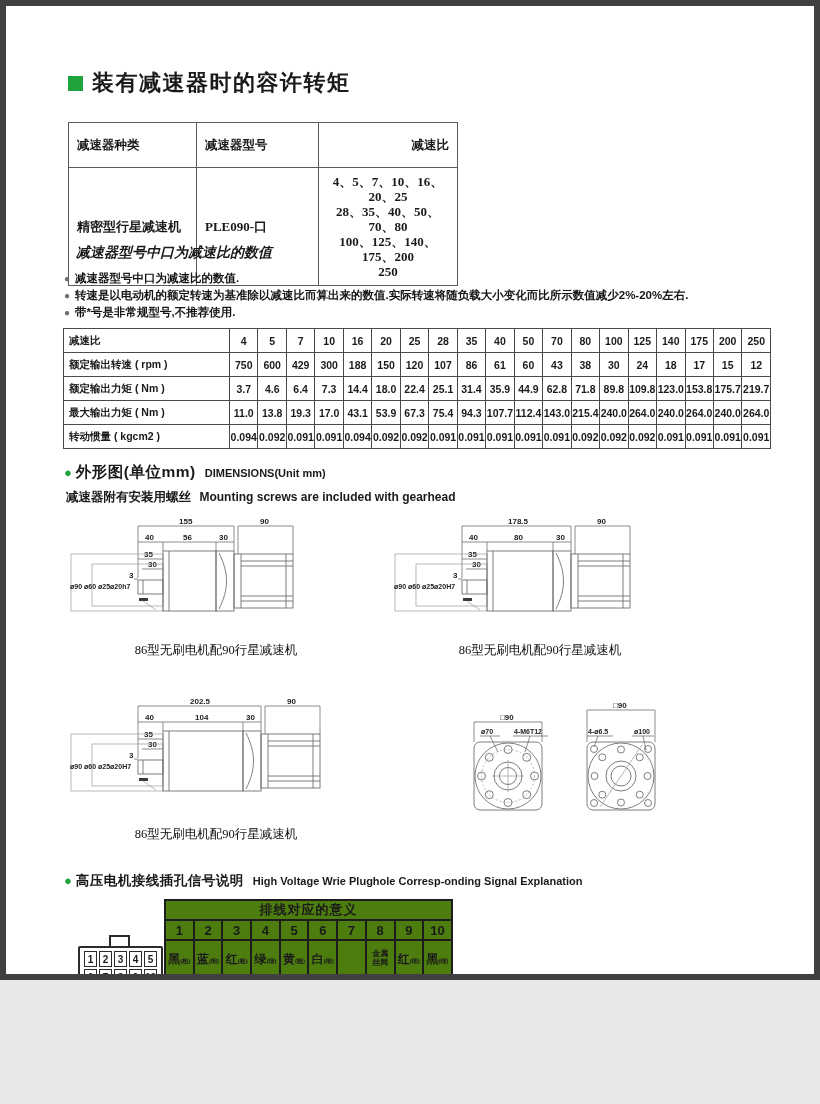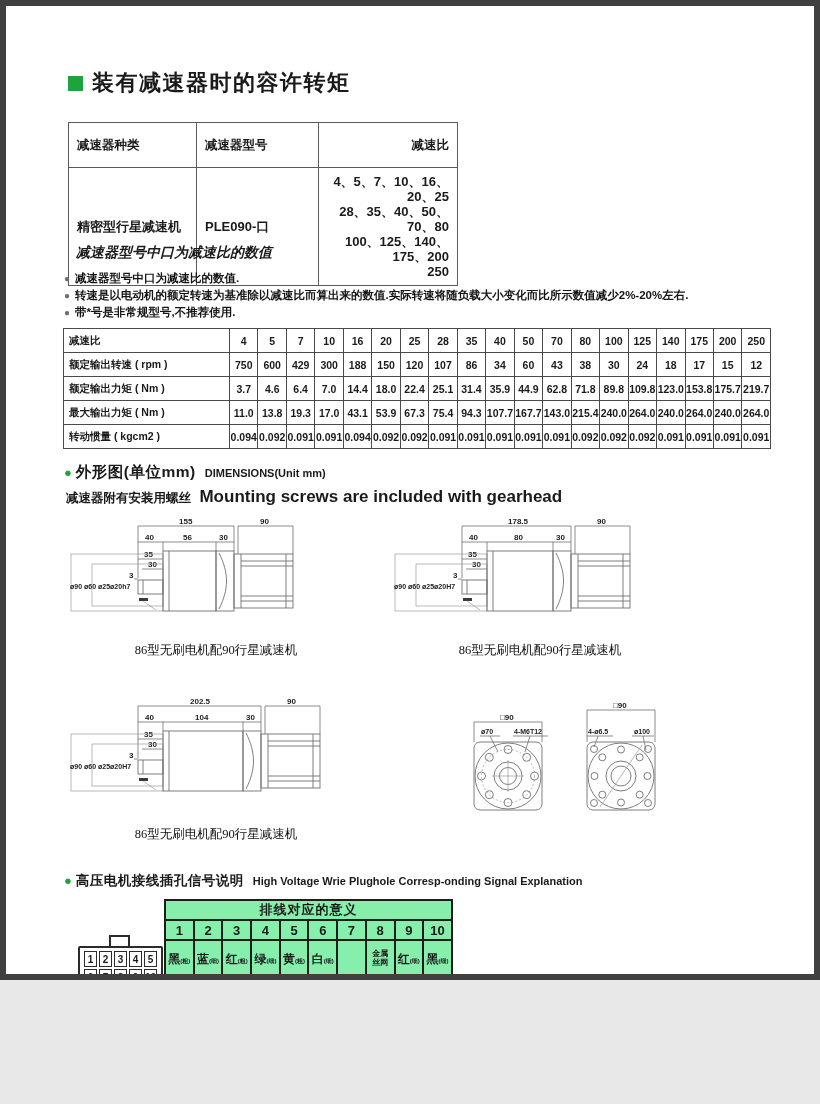--- a/index.html
+++ b/index.html
@@ -9,64 +9,64 @@
   .abs{position:absolute;}
 
   
   .title-row{display:flex;align-items:center;gap:9px;}
   .green-sq{width:15px;height:15px;background:#1fa33c;flex:0 0 auto;}
   .title-cn{font-size:22px;font-weight:bold;letter-spacing:1.5px;}
   .title-en{font-size:14.5px;font-weight:bold;margin:2px 0 0 24px;letter-spacing:.2px;}
 
   
   .ghd-table{border-collapse:collapse;table-layout:fixed;width:389px;background:#fff;}
-  .ghd-table td{border:1px solid #5a5a5a;font-weight:600;vertical-align:middle;}
+  .ghd-table td{border:1px solid #5a5a5a;font-weight:600;vertical-align:middle;font-family:Liberation Serif, serif;}
   .ghd-table tr.hdr td{height:44px;font-size:12.5px;padding:0 8px;}
   .ghd-table tr.dat td{height:68px;font-size:13px;padding:0 8px;}
-  .ghd-ratio{text-align:right;font-size:11px;line-height:15px;padding:6px 8px !important;}
+  .ghd-ratio{text-align:center;font-size:11px;line-height:15px;padding:6px 8px !important;}
   .ghd-foot{font-size:14px;font-weight:600;font-style:italic;}
 
   
   .note-line{display:flex;align-items:flex-start;gap:5px;font-size:11.5px;font-weight:600;
              line-height:17px;color:#141414;}
   .note-bullet{color:#6e6e6e;font-size:10px;line-height:17px;}
 
   
   .spec-table{border-collapse:collapse;table-layout:fixed;width:708px;border:1.5px solid #3f3f3f;}
   .spec-table td{border:1px solid #4a4a4a;height:23px;font-size:10.5px;font-weight:600;
                  text-align:center;padding:0;white-space:nowrap;overflow:hidden;}
   .spec-table td.label-cell{width:160px;text-align:left;padding-left:5px;font-size:10.5px;}
 
   
   .sec-head{display:flex;align-items:baseline;gap:4px;}
   .sec-bullet{color:#1fa33c;font-size:13px;font-weight:bold;}
   .sec-cn{font-size:15.5px;font-weight:bold;letter-spacing:.5px;}
   .sec-cn.sm{font-size:13.5px;}
   .sec-en{font-size:11px;font-weight:bold;margin-left:5px;}
   .sub-cn{font-size:12.5px;font-weight:600;}
-  .sub-en{font-size:17px;font-weight:bold;margin-left:4px;}
+  .sub-en{font-size:12px;font-weight:bold;margin-left:4px;}
 
   
   svg{display:block;}
   svg .ln{stroke:#6f6f6f;stroke-width:.9;fill:none;}
   svg .lt{stroke:#9a9a9a;stroke-width:.7;fill:none;}
   svg .dim{stroke:#5d5d5d;stroke-width:.7;fill:none;}
   svg text{font-family:"Liberation Sans",sans-serif;font-size:8px;font-weight:bold;fill:#222;}
   svg text.t7{font-size:7px;}
   .caption{font-family:"Liberation Serif",serif;font-size:12.5px;color:#111;text-align:center;}
 
   
   .conn-tab{border:2.5px solid #2b2b2b;border-bottom:none;width:17px;height:12px;background:#fff;}
   .conn-body{border:2.5px solid #2b2b2b;border-radius:2px;background:#fff;padding:2px 3px;}
   .conn-row{display:flex;}
   .conn-cell{width:11px;height:14px;border:1.5px solid #2b2b2b;margin:1px;font-size:10px;
              font-weight:bold;display:flex;align-items:center;justify-content:center;}
 
   
-  .sig-table{border-collapse:collapse;table-layout:fixed;width:289px;background:#86efac;}
+  .sig-table{border-collapse:collapse;table-layout:fixed;width:289px;background:#4d7c0f;}
   .sig-table td{border:2px solid #1d1d1d;text-align:center;padding:0;overflow:hidden;}
   .sig-title{font-size:13px;font-weight:bold;height:18px;letter-spacing:1px;}
   .sig-pin{font-size:13px;font-weight:bold;height:18px;}
   .sig-color{height:34px;font-weight:bold;}
   .sig-color .main{font-size:12px;}
   .sig-color .sub{font-size:6px;}
   .sig-color .tiny{font-size:8px;line-height:9px;font-weight:bold;}
   .sig-signal{height:21px;font-size:13px;font-weight:bold;}
   .sig-signal.small{font-size:14px;}
 
@@ -153,37 +153,37 @@
           <td class="label-cell">额定输出转速 ( rpm )</td>
           <td>750</td>
           <td>600</td>
           <td>429</td>
           <td>300</td>
           <td>188</td>
           <td>150</td>
           <td>120</td>
           <td>107</td>
           <td>86</td>
-          <td>34</td>
+          <td>61</td>
           <td>60</td>
           <td>43</td>
           <td>38</td>
           <td>30</td>
           <td>24</td>
           <td>18</td>
           <td>17</td>
           <td>15</td>
           <td>12</td>
         </tr>
         <tr>
           <td class="label-cell">额定输出力矩 ( Nm )</td>
           <td>3.7</td>
           <td>4.6</td>
           <td>6.4</td>
-          <td>7.0</td>
+          <td>7.3</td>
           <td>14.4</td>
           <td>18.0</td>
           <td>22.4</td>
           <td>25.1</td>
           <td>31.4</td>
           <td>35.9</td>
           <td>44.9</td>
           <td>62.8</td>
           <td>71.8</td>
           <td>89.8</td>
@@ -198,21 +198,21 @@
           <td>11.0</td>
           <td>13.8</td>
           <td>19.3</td>
           <td>17.0</td>
           <td>43.1</td>
           <td>53.9</td>
           <td>67.3</td>
           <td>75.4</td>
           <td>94.3</td>
           <td>107.7</td>
-          <td>167.7</td>
+          <td>112.4</td>
           <td>143.0</td>
           <td>215.4</td>
           <td>240.0</td>
           <td>264.0</td>
           <td>240.0</td>
           <td>264.0</td>
           <td>240.0</td>
           <td>264.0</td>
         </tr>
         <tr>

